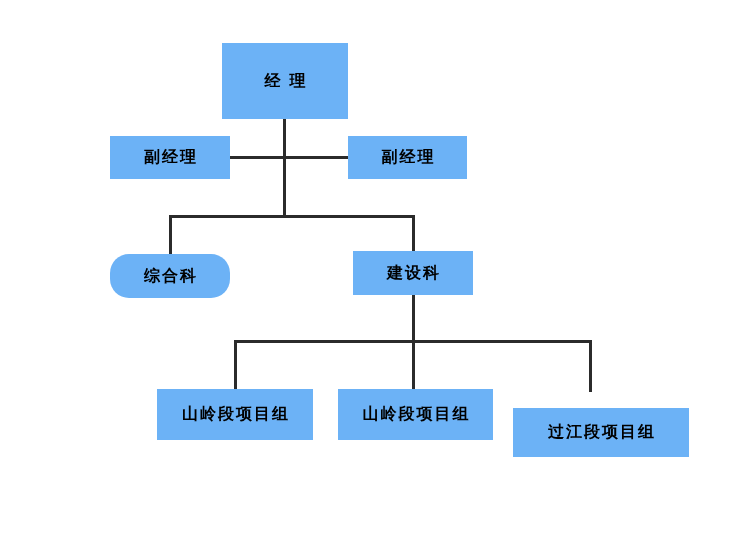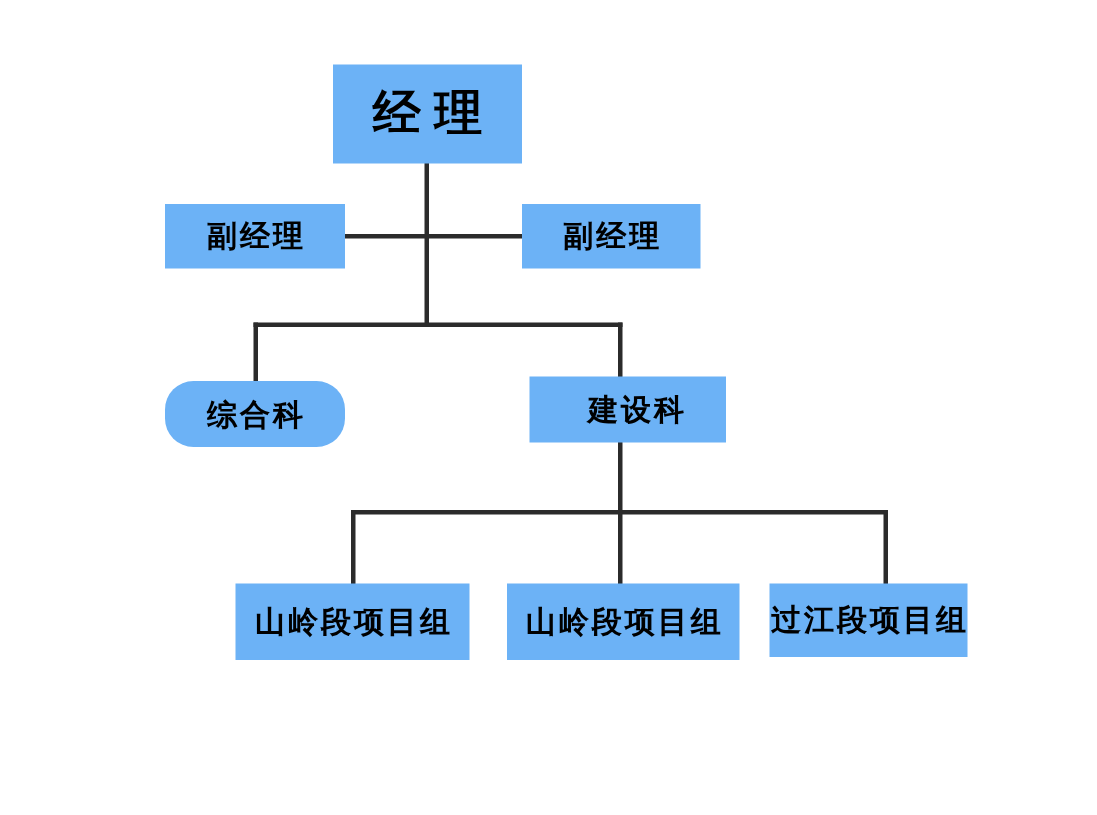--- a/index.html
+++ b/index.html
@@ -29,48 +29,48 @@
   .line.v { width: 3px; }
 
   .node {
     position: absolute;
     background: var(--node-fill);
     color: var(--node-text);
     display: flex;
     align-items: center;
     justify-content: center;
     font-weight: bold;
-    font-size: 20px;
+    font-size: 16px;
     text-align: center;
     white-space: nowrap;
   }
   .node span { letter-spacing: 2px; margin-right: -2px; }
 
   
   #l-v1 { left: 283px; top: 108px; height: 110px; }
   #l-h1 { left: 230px; top: 156px; width: 118px; }
   #l-h2 { left: 169px; top: 215px; width: 246px; }
   #l-v2 { left: 169px; top: 215px; height: 40px; }
   #l-v3 { left: 412px; top: 215px; height: 37px; }
   #l-v4 { left: 412px; top: 294px; height: 48px; }
   #l-h3 { left: 234px; top: 340px; width: 358px; }
   #l-v5 { left: 234px; top: 340px; height: 50px; }
   #l-v6 { left: 412px; top: 340px; height: 50px; }
   #l-v7 { left: 589px; top: 340px; height: 52px; }
 
   
-  .n1 { left: 222px; top: 43px;  width: 126px; height: 66px; font-size: 32px; }
+  .n1 { left: 222px; top: 43px;  width: 126px; height: 76px; font-size: 16px; }
   .n1 span { letter-spacing: 9px; margin-right: -9px; }
   .n2 { left: 110px; top: 136px; width: 120px; height: 43px; }
   .n3 { left: 348px; top: 136px; width: 119px; height: 43px; }
   .n4 { left: 110px; top: 254px; width: 120px; height: 44px; border-radius: 19px; }
-  .n5 { left: 353px; top: 251px; width: 120px; height: 44px; padding-left: 11px; }
+  .n5 { left: 353px; top: 251px; width: 120px; height: 44px; }
   .n6 { left: 157px; top: 389px; width: 156px; height: 51px; }
   .n7 { left: 338px; top: 389px; width: 155px; height: 51px; }
-  .n8 { left: 513px; top: 389px; width: 132px; height: 49px; }
+  .n8 { left: 513px; top: 408px; width: 176px; height: 49px; }
 </style>
 </head>
 <body>
 
 <div class="canvas">
 
   <div class="line v" id="l-v1"></div>
   <div class="line h" id="l-h1"></div>
   <div class="line h" id="l-h2"></div>
   <div class="line v" id="l-v2"></div>

